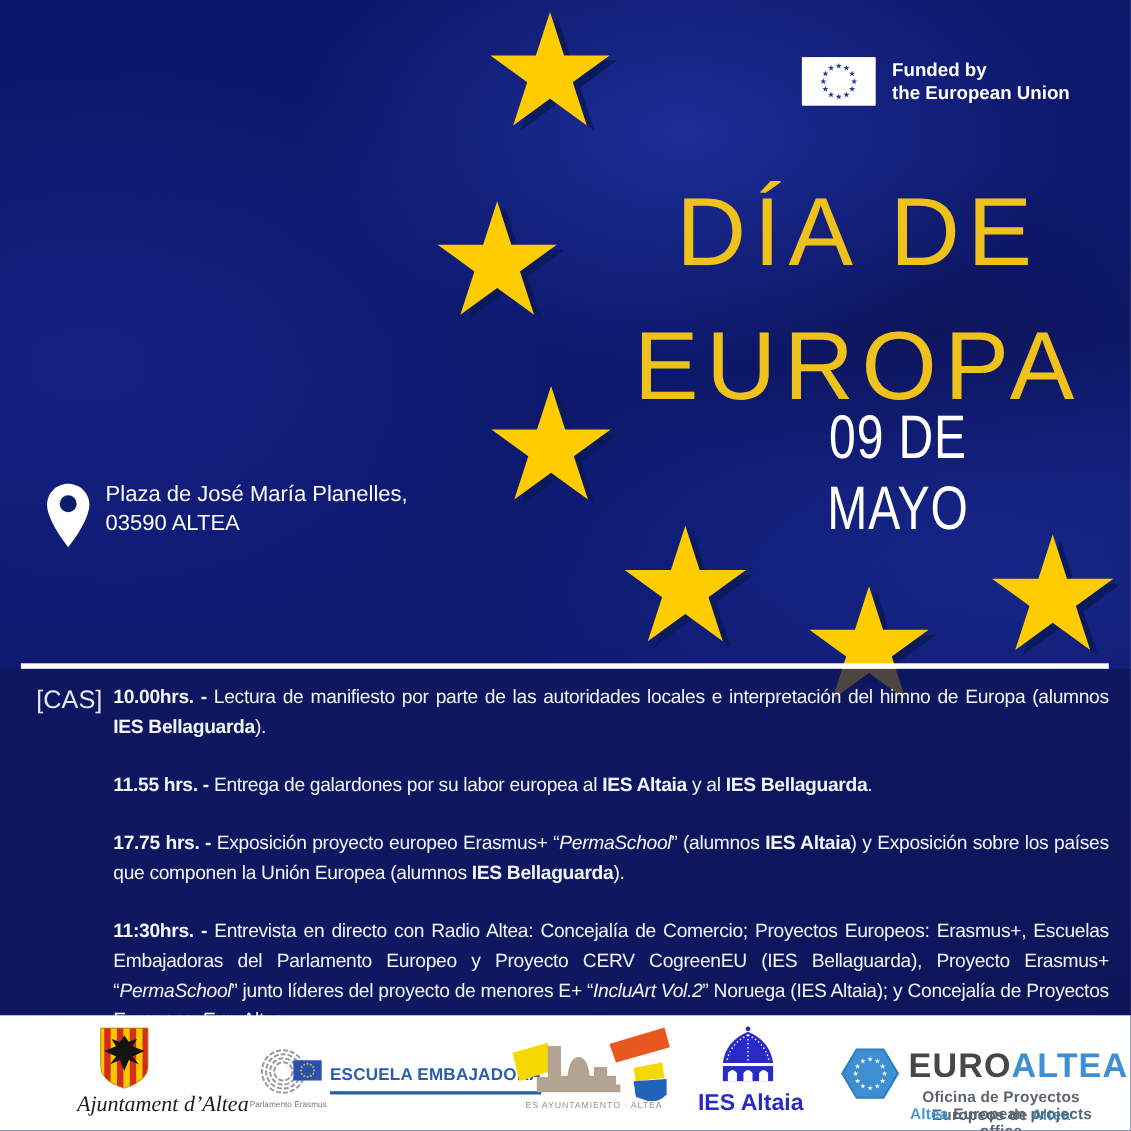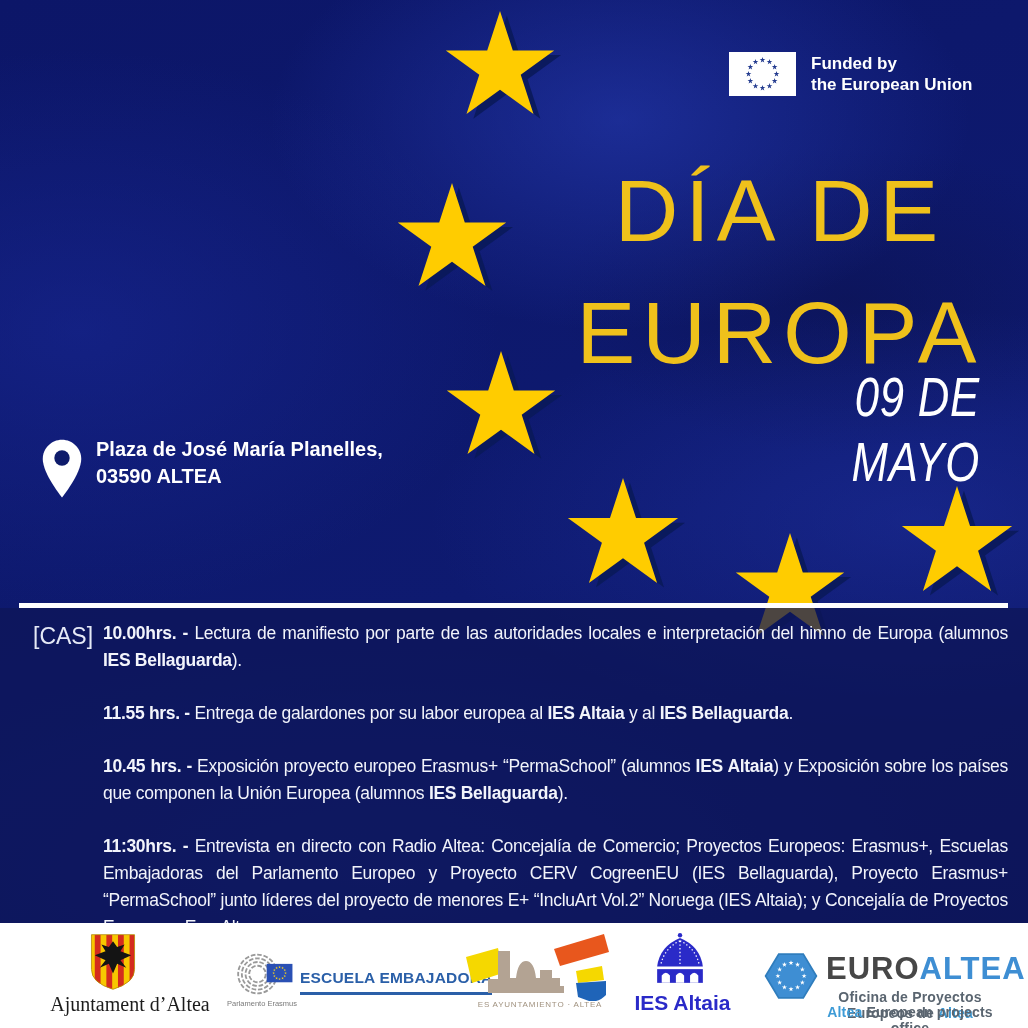--- a/index.html
+++ b/index.html
@@ -20,42 +20,42 @@
   .star svg{display:block;overflow:visible;}
   .star-main{fill:#FFCC00;}
   .star-shadow{fill:#0A1A5A;opacity:.9;}
   
   .funded{position:absolute;left:729px;top:52px;z-index:3;display:flex;align-items:center;}
   .funded-flag{display:block;background:#fff;}
   .funded-text{margin-left:15px;color:#fff;font-weight:700;font-size:17px;line-height:21px;}
   
   .title{position:absolute;left:565px;top:150px;width:430px;z-index:3;text-align:center;
          color:#EFC11B;font-size:88px;line-height:122px;letter-spacing:7px;font-weight:400;}
-  .date{position:absolute;left:640px;top:364px;width:340px;z-index:3;text-align:right;color:#fff;font-style:italic;}
+  .date{position:absolute;left:609px;top:364px;width:340px;z-index:3;text-align:center;color:#fff;}
   .date-inner{display:inline-block;font-size:56px;font-weight:400;transform:scaleX(.78);transform-origin:right center;letter-spacing:1px;}
   
   .location{position:absolute;left:40px;top:436px;z-index:3;display:flex;color:#fff;}
   .loc-pin{width:44px;height:66px;margin-right:12px;flex:none;}
   .loc-name{font-weight:700;font-size:21px;margin-bottom:7px;letter-spacing:.3px;}
-  .loc-line{font-size:20px;line-height:27px;font-weight:700;}
+  .loc-line{font-size:20px;line-height:27px;font-weight:400;}
   
   .divider{position:absolute;left:19px;top:603px;width:989px;height:5px;background:#fff;z-index:5;}
   
   .schedule{position:absolute;left:0;top:608px;width:1028px;height:315px;z-index:4;
             background:rgba(13,22,88,.74);box-sizing:border-box;padding:12px 20px 0 103px;}
   .lang-tag{position:absolute;left:33px;top:15px;color:#E5E9F6;font-size:23px;font-weight:300;}
   .schedule p{margin:0 0 26px 0;color:#F2F4FB;font-size:17.5px;letter-spacing:-.3px;
               line-height:27px;text-align:justify;width:905px;}
   .rb{font-weight:700;}
-  .ri{}
+  .ri{font-style:italic;}
   
   .footer{position:absolute;left:0;top:923px;width:1028px;height:105px;background:#fff;z-index:6;}
   .logo{position:absolute;}
-  .aj-label{position:absolute;left:20px;top:70px;width:220px;text-align:center;
-            font-family:"Liberation Serif",serif;font-size:20px;color:#1c1c1c;}
+  .aj-label{position:absolute;left:38px;top:70px;width:220px;text-align:center;
+            font-family:"Liberation Serif",serif;font-size:20px;color:#1c1c1c;font-style:italic;}
   .pe-caption{position:absolute;left:222px;top:76px;width:80px;text-align:center;font-size:7.5px;color:#7a7a7a;}
   .escuela{position:absolute;left:300px;top:46px;color:#2A5FA8;font-weight:700;font-size:15.5px;
            letter-spacing:.2px;border-bottom:3px solid #2A5FA8;padding-bottom:5px;}
   .bg-caption{position:absolute;left:460px;top:77px;width:160px;text-align:center;
               font-size:8px;color:#A0917E;letter-spacing:.8px;}
   .altaia-label{position:absolute;left:625px;top:68px;width:115px;text-align:center;
                 color:#2A2AC8;font-weight:700;font-size:21px;}
   .ea-brand{position:absolute;left:826px;top:28px;font-weight:700;font-size:31px;letter-spacing:1px;}
   .ea-euro{color:#474747;}
   .ea-altea{color:#3E8ED3;}
@@ -149,21 +149,21 @@
       <div class="loc-line">03590 ALTEA</div>
     </div>
   </div>
 
   <div class="divider"></div>
 
   <div class="schedule">
     <div class="lang-tag">[CAS]</div>
     <p><span class="rb">10.00hrs. - </span><span>Lectura de manifiesto por parte de las autoridades locales e interpretación del himno de Europa (alumnos </span><span class="rb">IES Bellaguarda</span><span>).</span></p>
     <p><span class="rb">11.55 hrs. - </span><span>Entrega de galardones por su labor europea al </span><span class="rb">IES Altaia</span><span> y al </span><span class="rb">IES Bellaguarda</span><span>.</span></p>
-    <p><span class="rb">10.45 hrs. - </span><span>Exposición proyecto europeo Erasmus+ “</span><span class="ri">PermaSchool</span><span>” (alumnos </span><span class="rb">IES Altaia</span><span>) y Exposición sobre los países que componen la Unión Europea (alumnos </span><span class="rb">IES Bellaguarda</span><span>).</span></p>
+    <p><span class="rb">17.75 hrs. - </span><span>Exposición proyecto europeo Erasmus+ “</span><span class="ri">PermaSchool</span><span>” (alumnos </span><span class="rb">IES Altaia</span><span>) y Exposición sobre los países que componen la Unión Europea (alumnos </span><span class="rb">IES Bellaguarda</span><span>).</span></p>
     <p><span class="rb">11:30hrs. - </span><span>Entrevista en directo con Radio Altea: Concejalía de Comercio; Proyectos Europeos: Erasmus+, Escuelas Embajadoras del Parlamento Europeo y Proyecto CERV CogreenEU (IES Bellaguarda), Proyecto Erasmus+ “</span><span class="ri">PermaSchool</span><span>” junto líderes del proyecto de menores E+ “</span><span class="ri">IncluArt Vol.2</span><span>” Noruega (IES Altaia); y Concejalía de Proyectos Europeos, EuroAltea.</span></p>
   </div>
 
   <div class="footer">
 
     <svg class="logo" style="left:88px;top:10px" width="50" height="58" viewBox="0 0 60 70">
       <defs>
           <clipPath id="shieldClip">
             <path d="M4 2 H56 V44 Q56 60 30 68 Q4 60 4 44 Z"></path>
           </clipPath>

